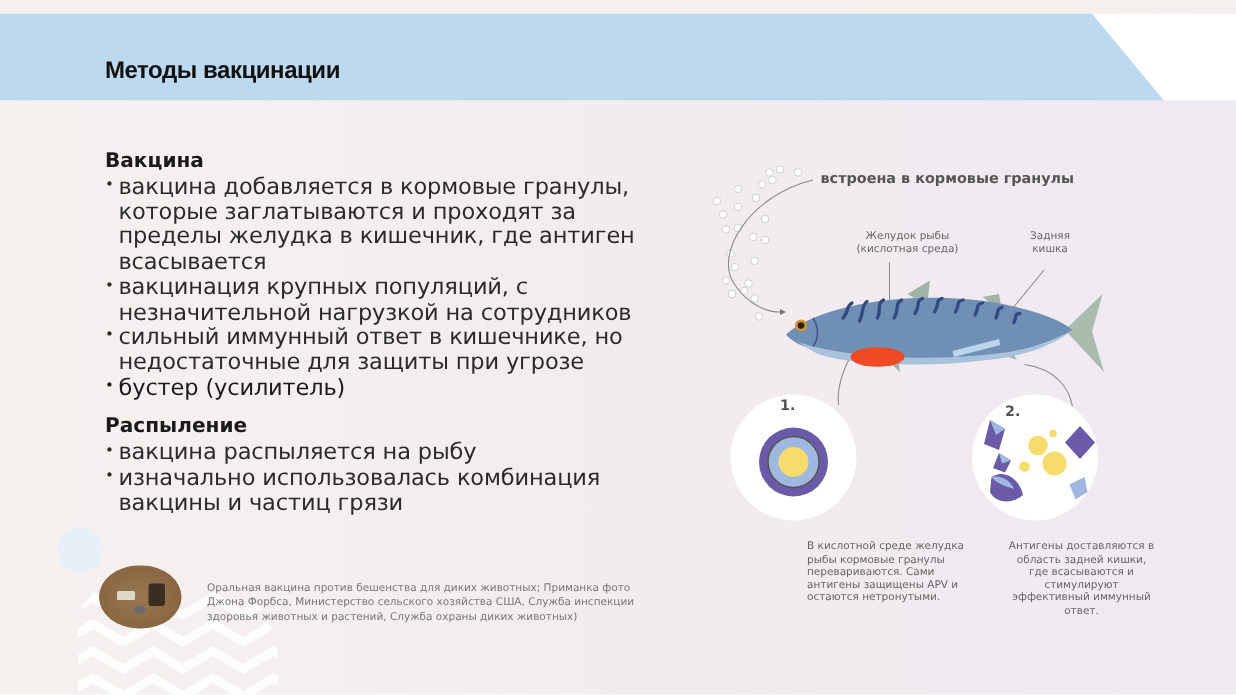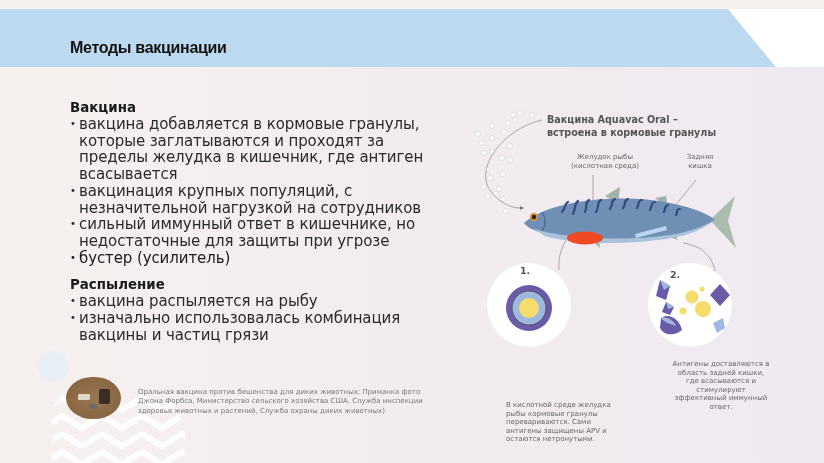--- a/index.html
+++ b/index.html
@@ -194,28 +194,27 @@
     <polygon points="196,202 204,207 198,209" fill="#9fb8e0"></polygon>
     <path d="M191,218 C200,212 210,220 212,230 C205,236 194,236 190,228 Z" fill="#6a5aa8"></path>
     <path d="M191,218 C198,216 205,222 206,226 C200,224 194,222 191,218 Z" fill="#9fb8e0"></path>
     <polygon points="243,223 253,218 255,228 247,233" fill="#9fb8e0"></polygon>
     <circle cx="222" cy="197" r="6.5" fill="#f6dc6a"></circle>
     <circle cx="233" cy="209" r="8" fill="#f6dc6a"></circle>
     <circle cx="213" cy="211" r="3.5" fill="#f6dc6a"></circle>
     <circle cx="232" cy="189" r="2.5" fill="#f6dc6a"></circle>
   </svg>
   <div class="dg-title">
-    <div>Вакцина Aquavac Oral –</div>
     <div>встроена в кормовые гранулы</div>
   </div>
   <div class="dg-label" style="left:95px; top:53px; width:80px;">
     <div>Желудок рыбы</div>
     <div>(кислотная среда)</div>
   </div>
   <div class="dg-label" style="left:210px; top:53px; width:40px;">
     <div>Задняя</div>
     <div>кишка</div>
   </div>
   <div class="step-num" style="left:50px; top:165px;">1.</div>
   <div class="step-num" style="left:200px; top:169px;">2.</div>
-  <div class="step-desc" style="left:36px; top:260px; width:105px;margin-top:41px;">В кислотной среде желудка рыбы кормовые гранулы перевариваются. Сами антигены защищены APV и остаются нетронутыми.</div>
+  <div class="step-desc" style="left:68px; top:260px; width:105px;">В кислотной среде желудка рыбы кормовые гранулы перевариваются. Сами антигены защищены APV и остаются нетронутыми.</div>
   <div class="step-desc" style="left:201px; top:260px; width:100px;text-align:center;">Антигены доставляются в область задней кишки, где всасываются и стимулируют эффективный иммунный ответ.</div>
 </div>
 
 </body></html>

